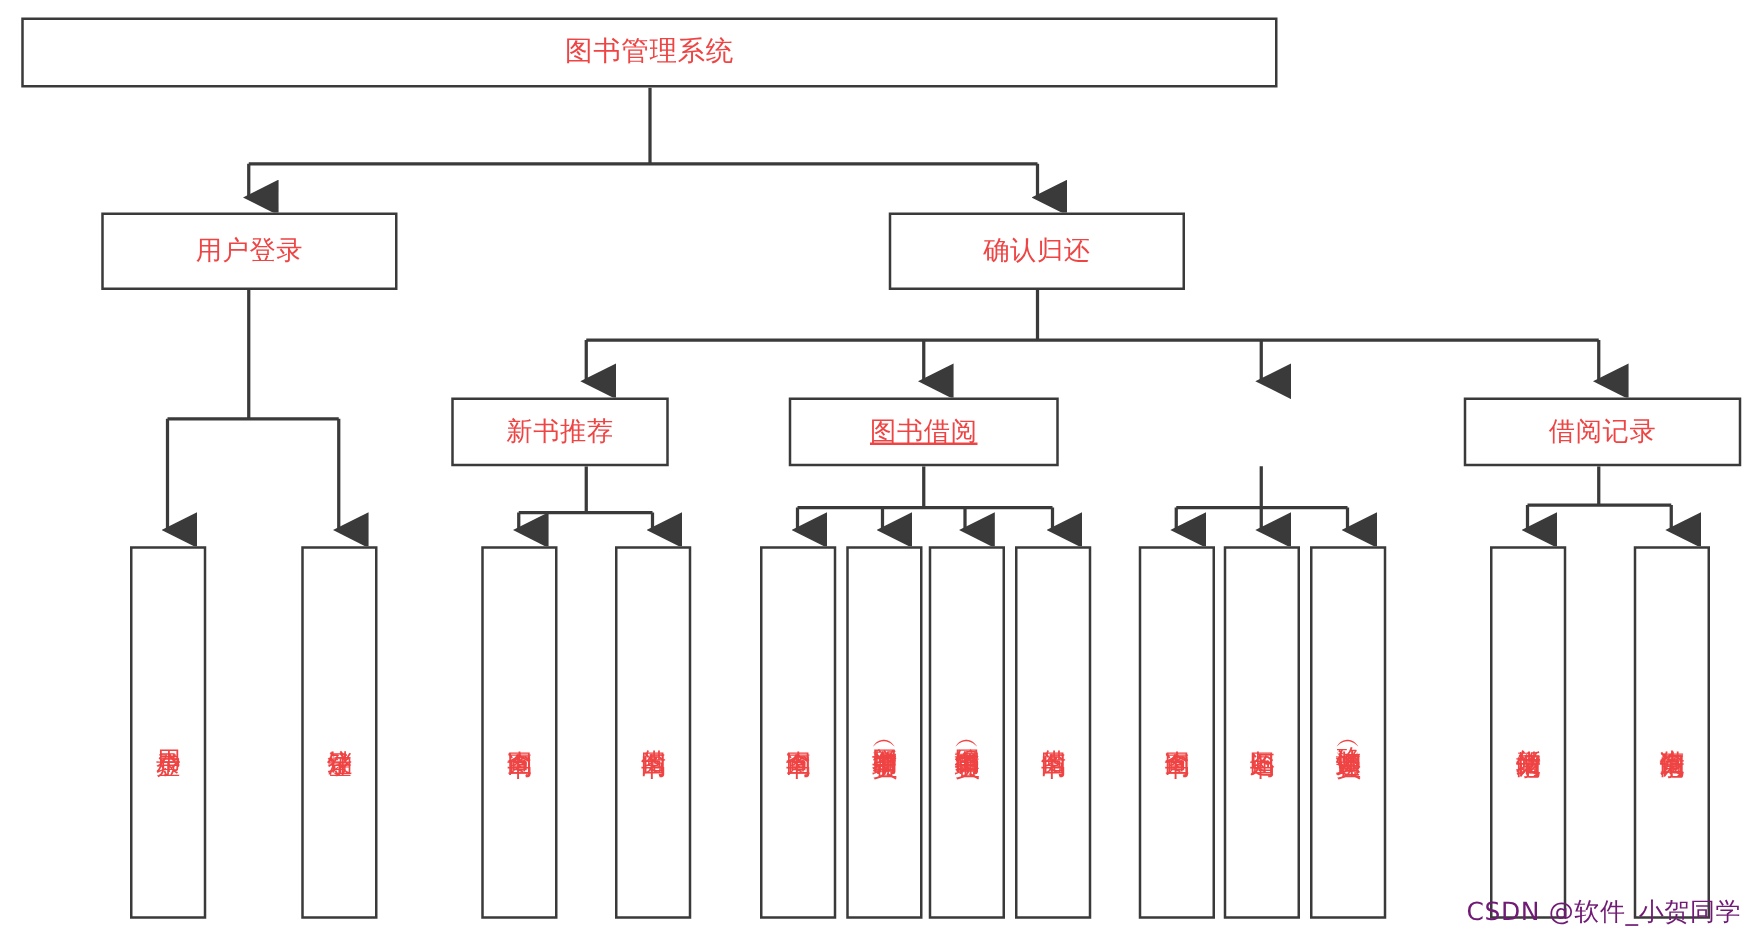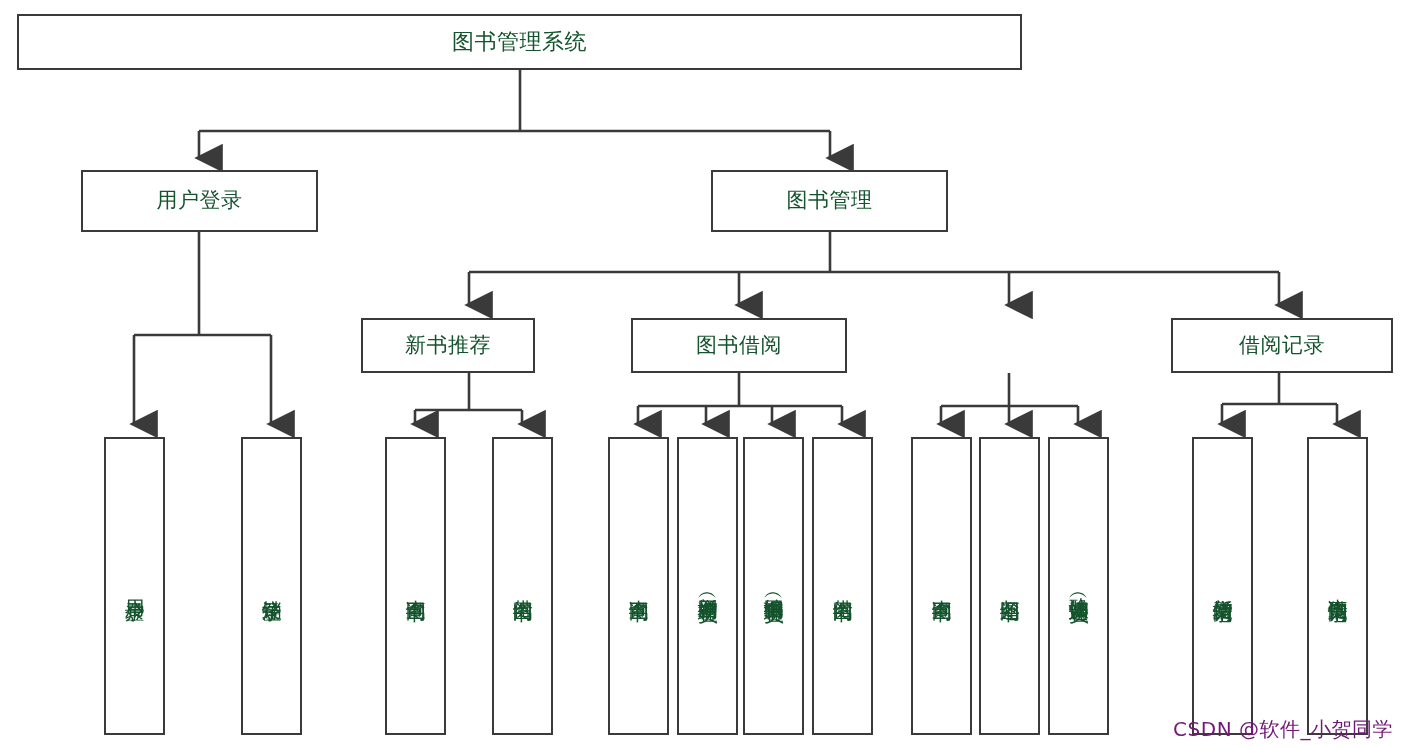--- a/index.html
+++ b/index.html
@@ -26,21 +26,21 @@
     pointer-events: none;
   }
   .node {
     position: absolute;
     box-sizing: border-box;
     border: 2px solid #3a3a3a;
     background: #ffffff;
     display: flex;
     align-items: center;
     justify-content: center;
-    color: #14532d;
+    color: #ef4444;
   }
   .node.h {
     font-size: 21px;
     line-height: 1.2;
     letter-spacing: 0.5px;
   }
   .node.root {
     font-size: 22px;
   }
   .node.v {
@@ -123,27 +123,27 @@
   </svg>
 
   <div class="node root h" style="left:17px; top:14px; width:1005px; height:56px;">
     <span class="label">图书管理系统</span>
   </div>
 
   <div class="node h" style="left:81px; top:170px; width:237px; height:62px;">
     <span class="label">用户登录</span>
   </div>
   <div class="node h" style="left:711px; top:170px; width:237px; height:62px;">
-    <span class="label">图书管理</span>
+    <span class="label">确认归还</span>
   </div>
 
   <div class="node h" style="left:361px; top:318px; width:174px; height:55px;">
     <span class="label">新书推荐</span>
   </div>
-  <div class="node h" style="left:631px; top:318px; width:216px; height:55px;">
+  <div class="node h" style="left:631px; top:318px; width:216px; height:55px;text-decoration:underline;">
     <span class="label">图书借阅</span>
   </div>
   <div class="node h" style="left:1171px; top:318px; width:222px; height:55px;">
     <span class="label">借阅记录</span>
   </div>
 
   <div class="node v" style="left:104px; top:437px; width:61px; height:298px;">
     <span class="label">用户登录</span>
   </div>
   <div class="node v" style="left:241px; top:437px; width:61px; height:298px;">

